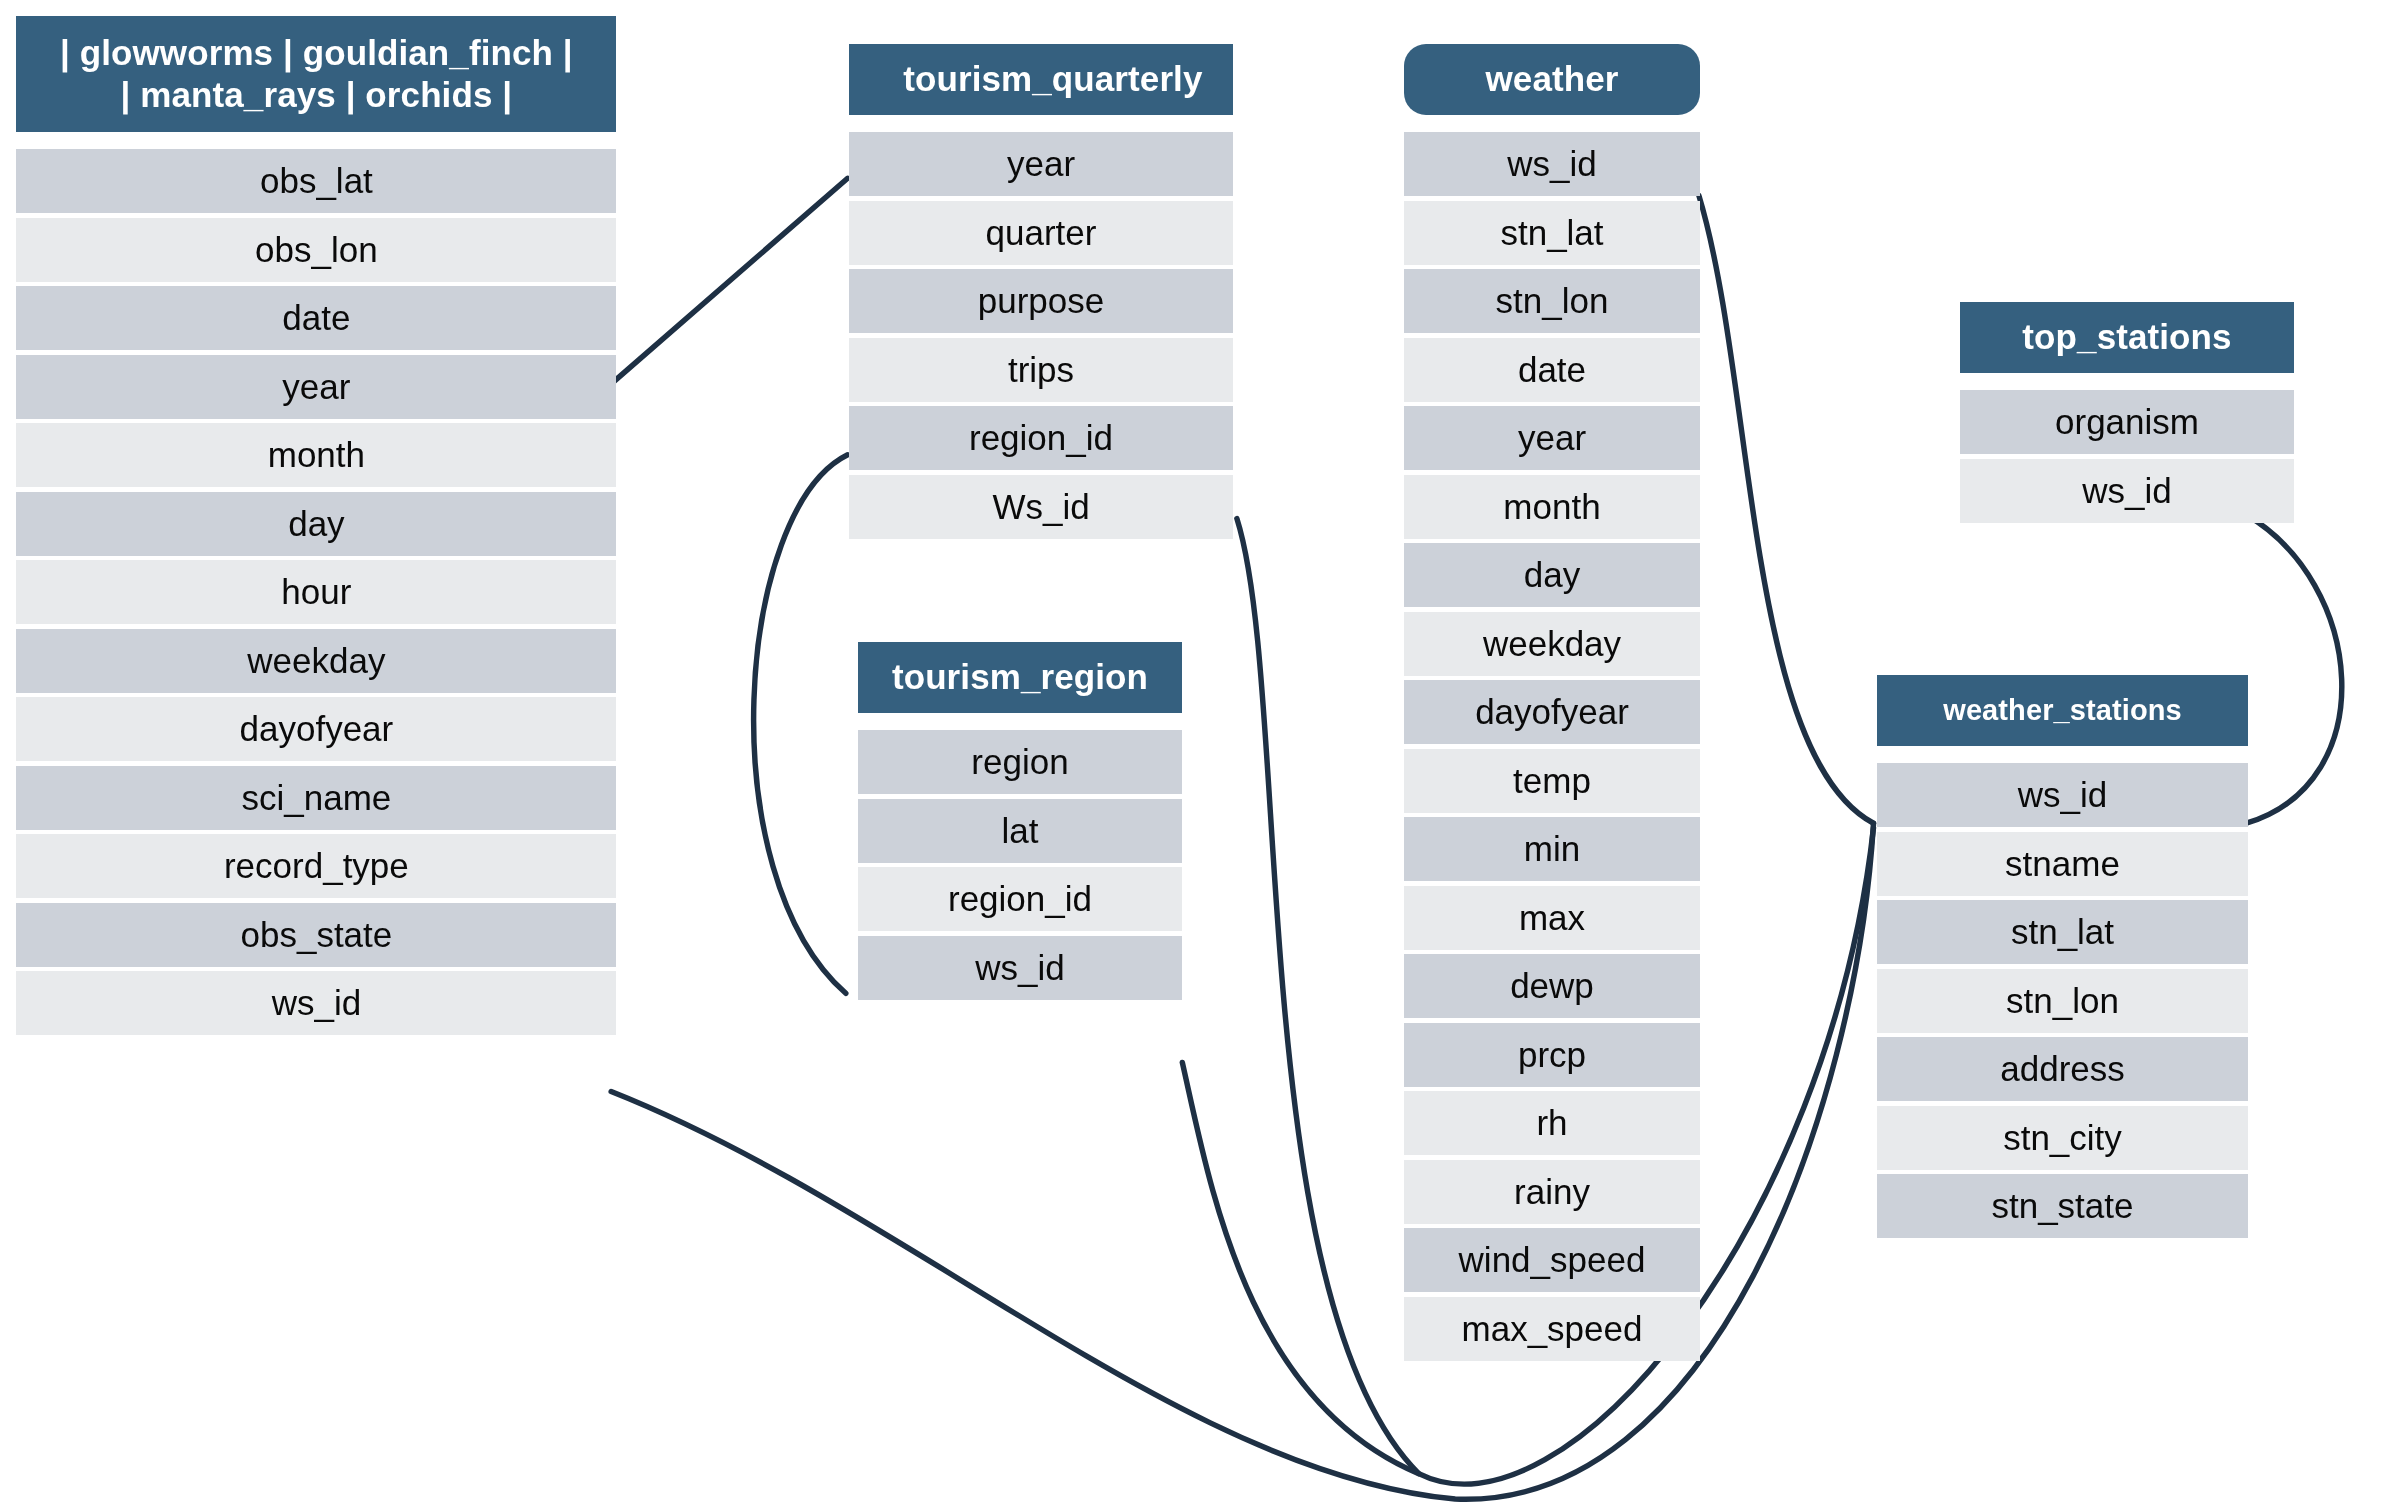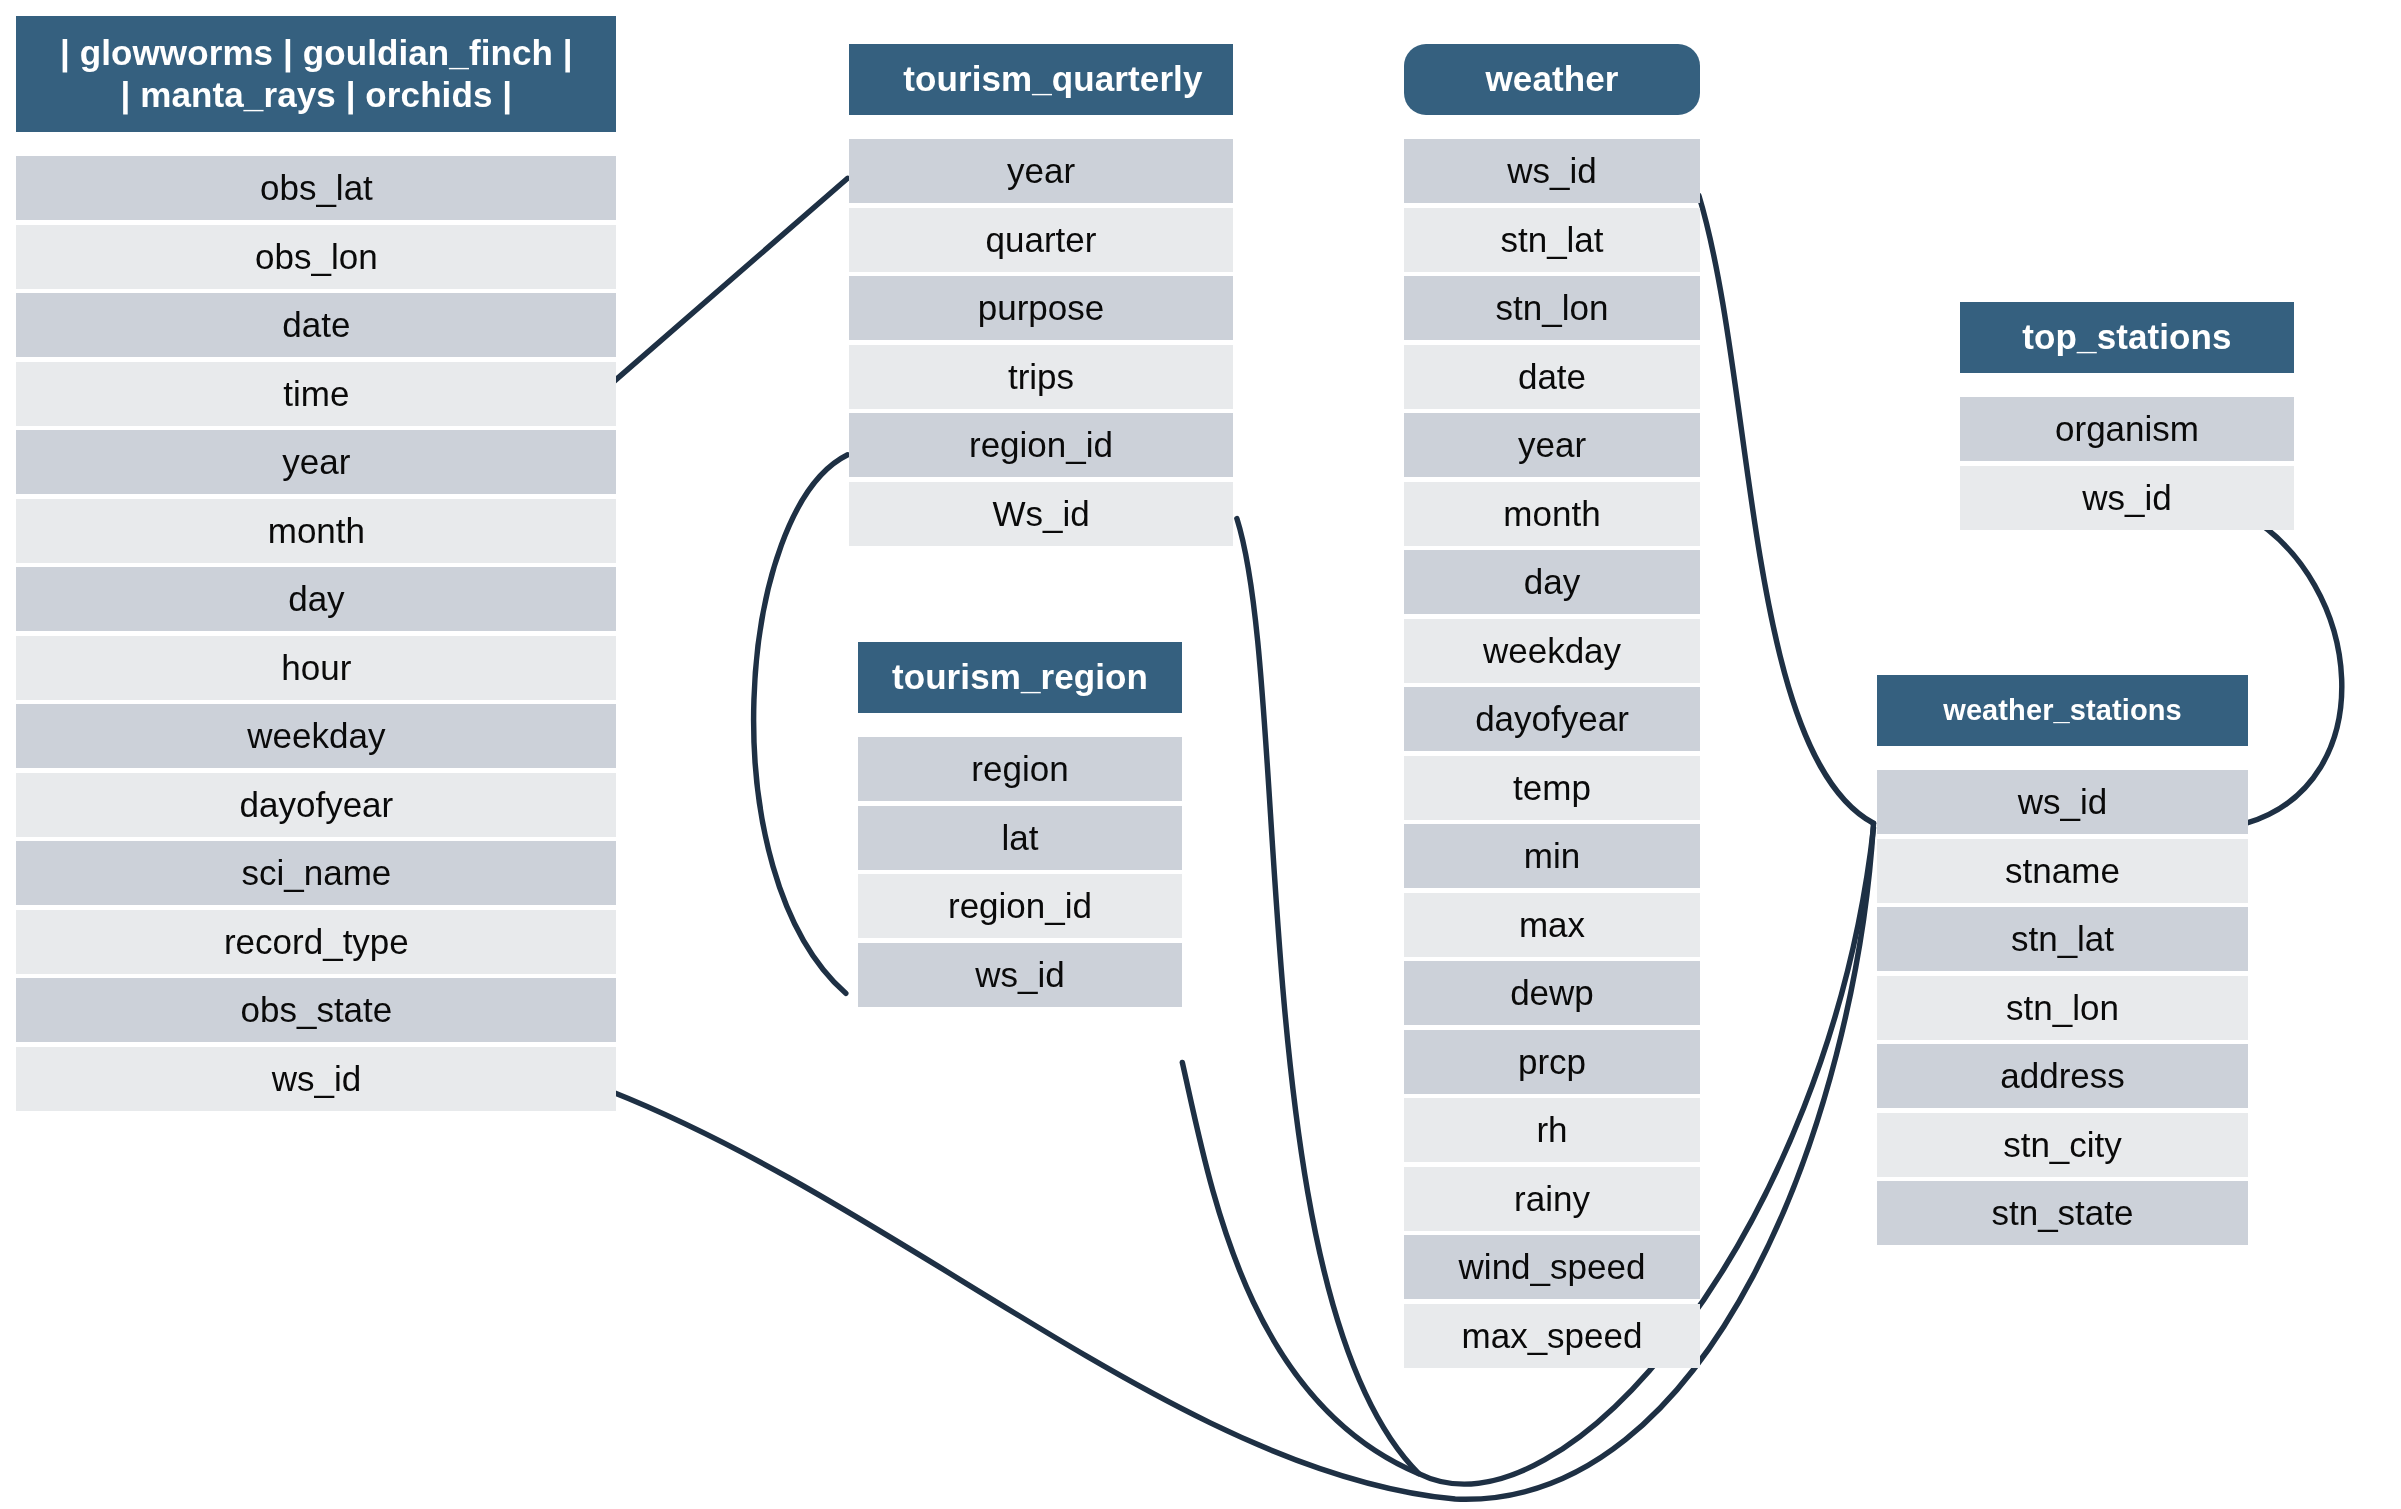--- a/index.html
+++ b/index.html
@@ -42,21 +42,21 @@
     text-align: center;
     letter-spacing: 0.1px;
     display: flex;
     align-items: center;
     justify-content: center;
     box-sizing: border-box;
     padding: 5.5px 7.3px;
     line-height: 1.22;
   }
   .tbl-rows {
-    margin-top: 24px;
+    margin-top: 17px;
     display: flex;
     flex-direction: column;
     gap: 4.5px;
   }
   .tbl-row {
     text-align: center;
     color: #0a0a0a;
     box-sizing: border-box;
     display: flex;
     align-items: center;
@@ -116,21 +116,20 @@
     <div class="tbl-header">
       <span>
         <span>| glowworms | gouldian_finch |</span><br>
         <span>| manta_rays | orchids |</span>
       </span>
     </div>
     <div class="tbl-rows">
       <div class="tbl-row dark">obs_lat</div>
       <div class="tbl-row light">obs_lon</div>
       <div class="tbl-row dark">date</div>
-      <div class="tbl-row light">time</div>
       <div class="tbl-row dark">year</div>
       <div class="tbl-row light">month</div>
       <div class="tbl-row dark">day</div>
       <div class="tbl-row light">hour</div>
       <div class="tbl-row dark">weekday</div>
       <div class="tbl-row light">dayofyear</div>
       <div class="tbl-row dark">sci_name</div>
       <div class="tbl-row light">record_type</div>
       <div class="tbl-row dark">obs_state</div>
       <div class="tbl-row light">ws_id</div>

